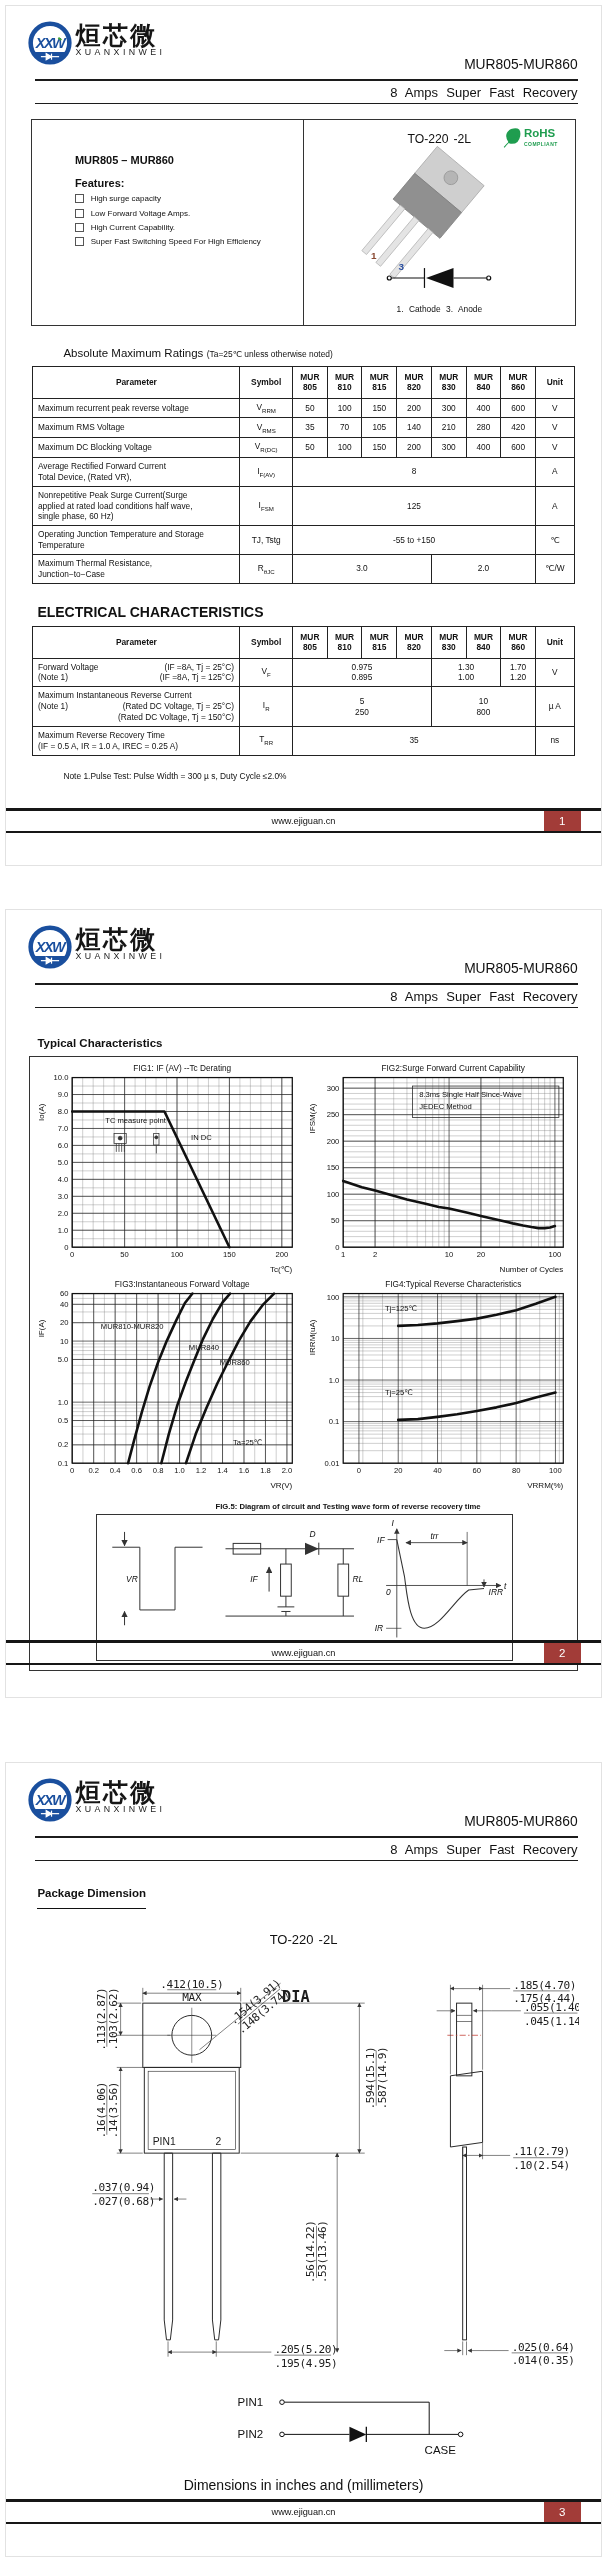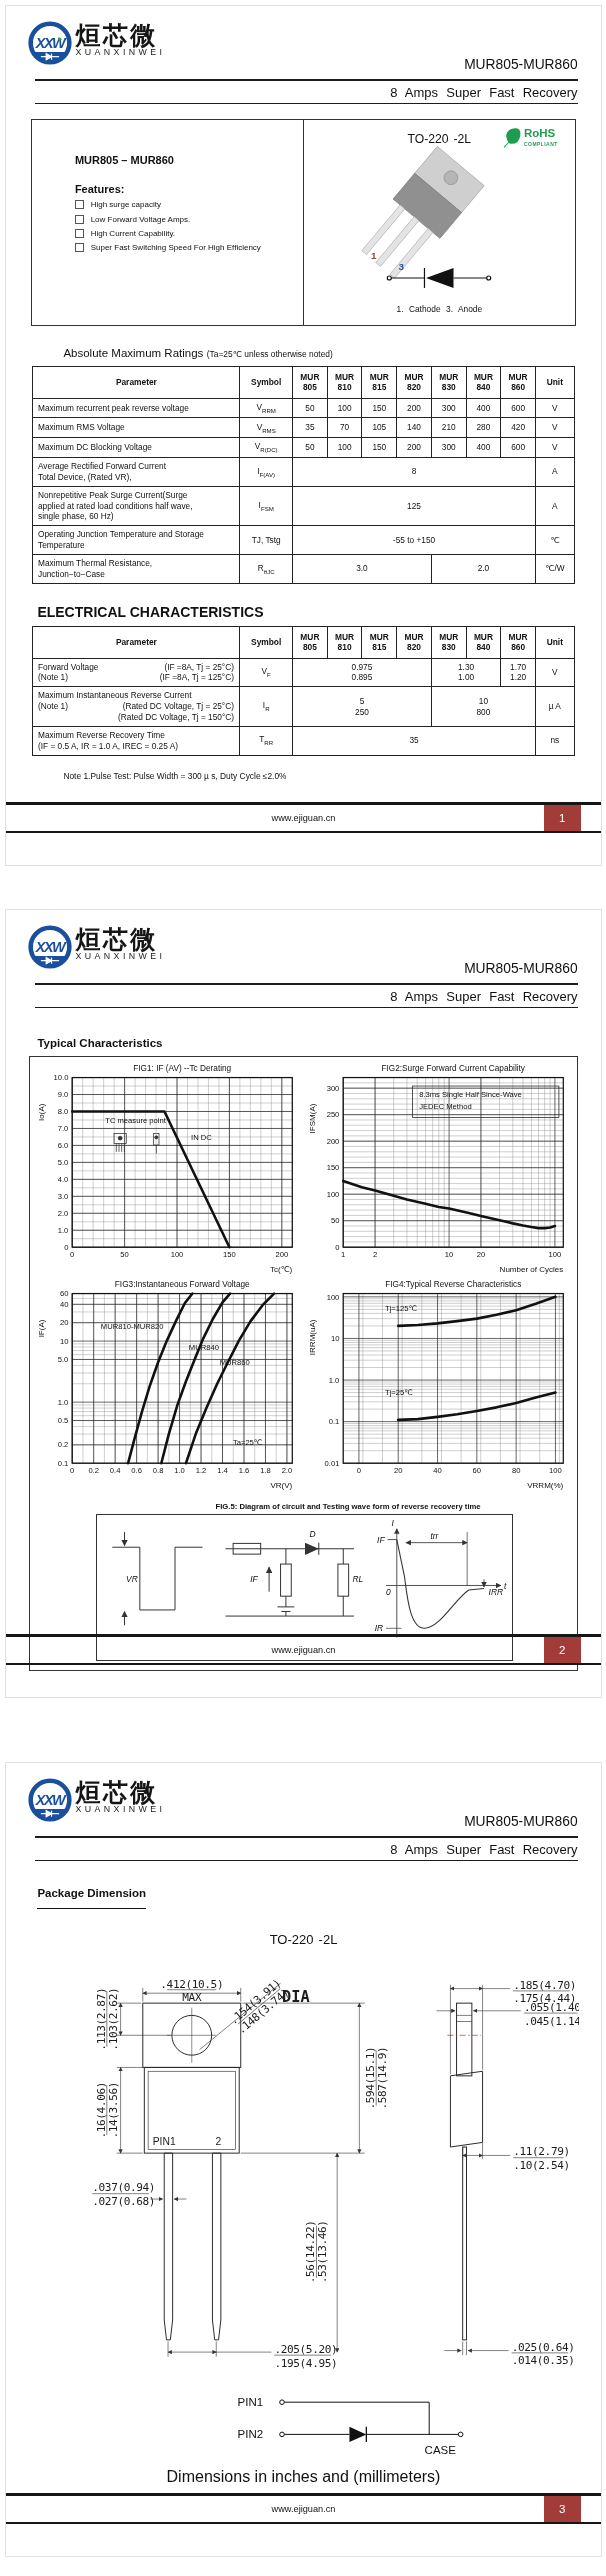--- a/index.html
+++ b/index.html
@@ -18,21 +18,21 @@
   .logo-en{font-size:8.8px;letter-spacing:3.4px;color:#222;margin-top:-2.3px}
   .hd-part{position:absolute;right:23px;top:51px;font-size:13.8px}
   .rule1{position:absolute;left:29px;right:23px;top:73px;height:2.3px;background:#1c1c1c}
   .hd-sub{position:absolute;right:23px;top:79px;font-size:13px;word-spacing:4.6px}
   .rule2{position:absolute;left:29px;right:23px;top:97px;height:1.5px;background:#1c1c1c}
 
   
   .intro{display:flex;border:1.5px solid #333;margin:12.2px 24.5px 0 24.5px;height:205px}
   .intro-left{width:50%;border-right:1.5px solid #333;padding:34px 8px 0 43px;box-sizing:border-box}
   .part-title{font-size:11px;font-weight:bold}
-  .feat-title{font-size:11px;font-weight:bold;margin-top:17px}
+  .feat-title{font-size:11px;font-weight:bold;margin-top:11px}
   .feat{display:flex;align-items:center;font-size:8px;margin-top:5.4px}
   .feat .box{width:6.9px;height:6.9px;border:0.9px solid #555;margin-right:6.9px;flex:none}
   .intro-right{position:relative;flex:1}
   .pkg-name{text-align:center;font-size:12.2px;margin-top:12.2px;word-spacing:1.5px}
   .rohs{position:absolute;top:6.1px;right:7.7px}
   .pkg-img{position:absolute;left:50%;top:23px;transform:translateX(-50%)}
   .diode-sym{position:absolute;left:50%;bottom:31px;transform:translateX(-50%)}
   .pin-legend{position:absolute;left:0;right:0;bottom:10.7px;text-align:center;font-size:8.4px;word-spacing:3.1px}
 
   
@@ -49,39 +49,39 @@
   .dtable th:nth-child(10){width:6.4%}
   .dtable td.p{text-align:left;padding-left:4.6px}
   .dtable sub{font-size:6.1px}
   .dtable .lr{display:flex;justify-content:space-between;padding-right:3.1px}
   .note1{font-size:8.4px;margin:15.3px 0 0 57px}
 
   
   .pfoot{position:absolute;left:0;right:0;bottom:32px}
   .fl{height:2.3px;background:#161616}
   .fl.b{height:1.9px}
-  .fmid{position:relative;height:26px;display:flex;align-items:center;justify-content:center;font-size:9.2px}
+  .fmid{position:relative;height:20px;display:flex;align-items:center;justify-content:center;font-size:9.2px}
   .fnum{position:absolute;right:20px;top:0;bottom:0;width:37px;background:var(--page-badge,#a23c38);color:#fff;display:flex;align-items:center;justify-content:center;font-size:11.5px}
 
   
   .tc-title{font-size:11.5px;font-weight:bold;margin:26px 0 0 31px}
   .tc-box{border:1.1px solid #333;margin:7.7px 23px 0 23px;padding:4.6px 1.5px 9.2px 3.1px}
   .charts{display:grid;grid-template-columns:1fr 1fr;justify-items:center}
   .fig5-label{font-size:7.7px;font-weight:bold;margin:7.7px 0 3.1px 182px}
   .fig5-box{border:0.9px solid #333;margin-left:63px;width:415px;height:145px}
 
   
   .pd-title{display:inline-block;font-size:11.5px;font-weight:bold;border-bottom:1.5px solid #111;padding-bottom:9px;margin:23px 0 0 31px}
   .pd-pkg{text-align:center;font-size:13px;margin-top:23px;word-spacing:1.5px}
   .mech{display:block;margin:10.7px auto 0 auto}
   .dim{font-family:"DejaVu Sans Mono",monospace;font-size:14.5px;fill:#1c1c1c;letter-spacing:-0.5px}
   .dim-big{font-family:"DejaVu Sans Mono",monospace;font-size:20px;font-weight:bold;fill:#1c1c1c}
   .schem{margin-left:230px}
   .schem text{font-size:15px;fill:#111}
-  .dim-caption{text-align:center;font-size:16px;margin-top:6px}
+  .dim-caption{text-align:center;font-size:14px;margin-top:15px}
   .fig5-svg text{font-size:11px;font-style:italic;fill:#111}
 </style>
 </head>
 <body>
 
 <div class="doc">
 
   <section class="page page-1">
     <div class="hd">
       <div class="logo">

